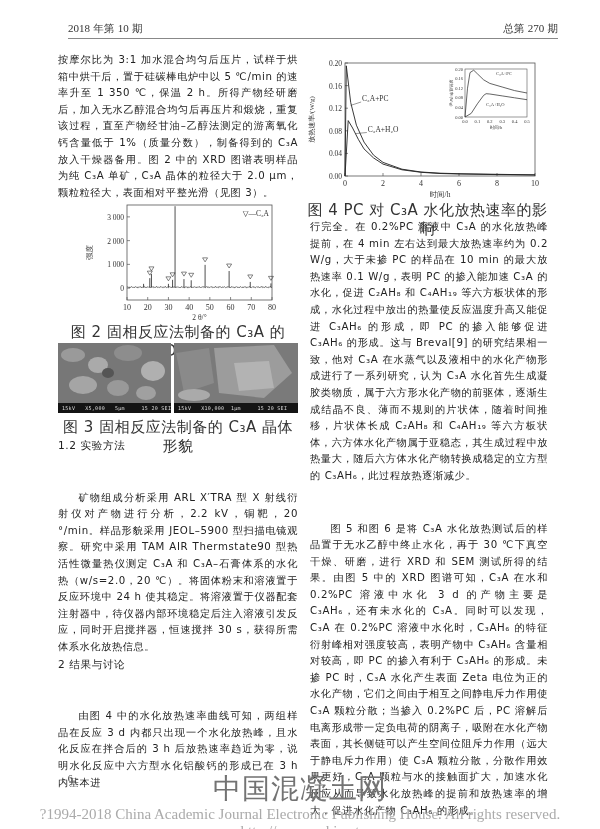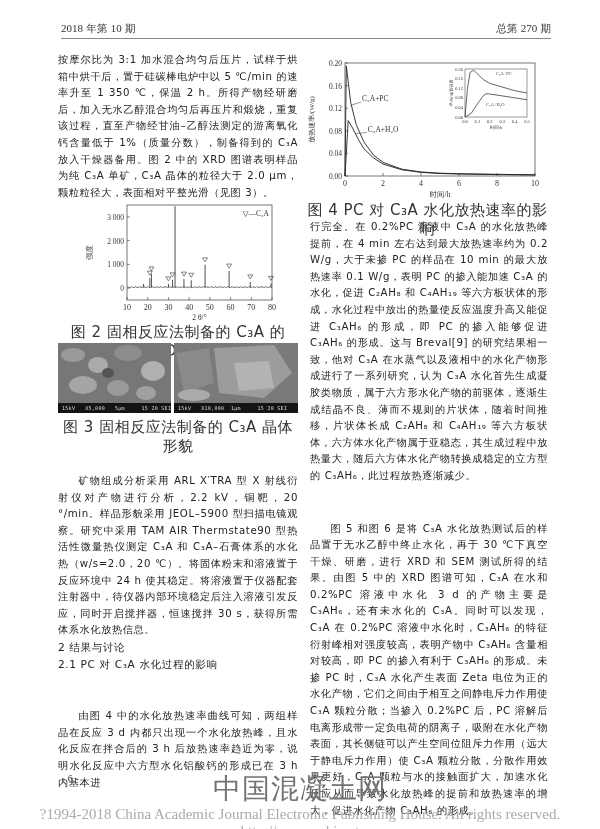--- a/index.html
+++ b/index.html
@@ -1,18 +1,18 @@
 <!DOCTYPE html>
 <html><head>
 <meta charset="utf-8">
 <style>
   html, body { margin: 0; padding: 0; background: #fff; }
   body { width: 600px; height: 829px; position: relative; overflow: hidden;
          font-family: "DejaVu Sans", sans-serif; color: #222; }
-  .hdr { position: absolute; top: 22px; left: 61px; width: 490px; height: 16px;
+  .hdr { position: absolute; top: 22px; left: 68px; width: 490px; height: 16px;
          font-size: 10.5px; color: #333; border-bottom: 1px solid #888; }
   .hdr .l { position: absolute; left: 0; top: 0; }
   .hdr .c { position: absolute; left: 0; width: 100%; text-align: center; top: 0; }
   .hdr .r { position: absolute; right: 0; top: 0; }
   .hdr .num { font-family: "Liberation Serif", serif; font-size: 11px; }
   .col { position: absolute; font-size: 10.2px; line-height: 16.6px; letter-spacing: 0.6px; color: #222; }
   .col p { margin: 0; text-align: justify; }
   .col .ind { text-indent: 2em; margin-top: 36px; }
   .sec { font-size: 10.6px; margin: 0; }
   .cap { font-size: 15px; text-align: center; color: #333; letter-spacing: 0.5px; }
@@ -115,23 +115,23 @@
     <polygon points="40,5 100,2 118,30 90,55 45,50" fill="#9c9c9c"></polygon>
     <polygon points="2,10 35,5 40,40 10,50" fill="#8a8a8a"></polygon>
     <polygon points="60,20 95,18 100,45 65,48" fill="#b3b3b3"></polygon>
     <ellipse cx="20" cy="52" rx="16" ry="6" fill="#aaa"></ellipse>
   </svg>
   <div class="bar">15kV   X10,000  1μm     15 20 SEI</div>
 </div>
 <div class="cap" style="position:absolute; left:58px; top:418px; width:240px;">图 3   固相反应法制备的 C₃A 晶体形貌</div>
 
 <div class="col" style="left:58px; top:437px; width:240px;">
+  <p class="sec">1.2   实验方法</p>
   <p class="ind">矿物组成分析采用 ARL X′TRA 型 X 射线衍射仪对产物进行分析，2.2 kV，铜靶，20 °/min。样品形貌采用 JEOL–5900 型扫描电镜观察。研究中采用 TAM AIR Thermstate90 型热活性微量热仪测定 C₃A 和 C₃A–石膏体系的水化热（w/s=2.0，20 ℃）。将固体粉末和溶液置于反应环境中 24 h 使其稳定。将溶液置于仪器配套注射器中，待仪器内部环境稳定后注入溶液引发反应，同时开启搅拌器，恒速搅拌 30 s，获得所需体系水化放热信息。</p>
   <p class="sec">2   结果与讨论</p>
-  <p class="sec">2.1   PC 对 C₃A 水化过程的影响</p>
   <p class="ind">由图 4 中的水化放热速率曲线可知，两组样品在反应 3 d 内都只出现一个水化放热峰，且水化反应在拌合后的 3 h 后放热速率趋近为零，说明水化反应中六方型水化铝酸钙的形成已在 3 h 内基本进</p>
 </div>
 
 <svg id="fig4" style="position:absolute; left:305px; top:55px;" width="245" height="150">
   <g id="fig4-g">
       <rect x="40" y="8" width="190" height="113" fill="none" stroke="#555" stroke-width="0.8"></rect>
       <line x1="40" x2="40" y1="121" y2="118" stroke="#555" stroke-width="0.7"></line>
       <text x="40" y="131" font-size="8" text-anchor="middle">0</text>
       <line x1="78" x2="78" y1="121" y2="118" stroke="#555" stroke-width="0.7"></line>
       <text x="78" y="131" font-size="8" text-anchor="middle">2</text>

